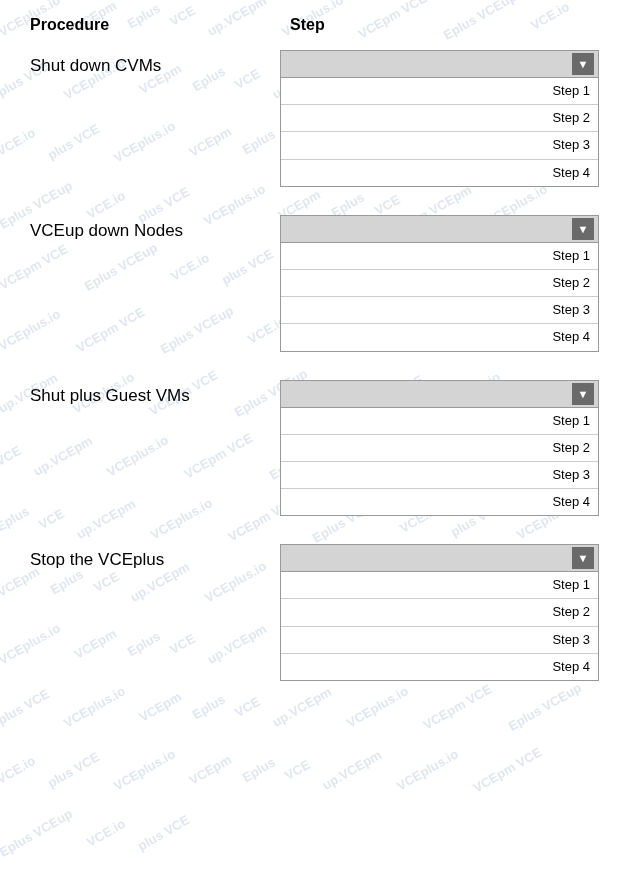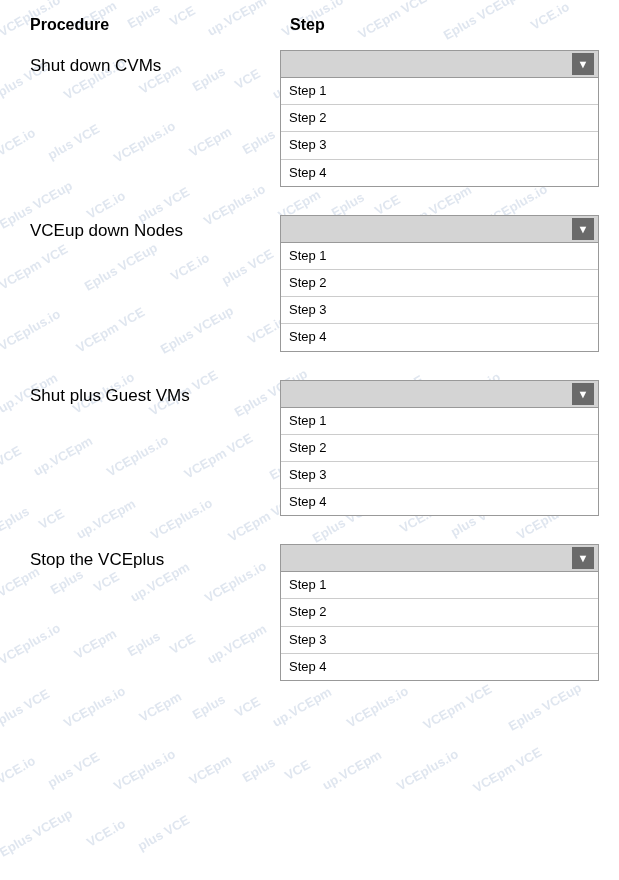--- a/index.html
+++ b/index.html
@@ -119,20 +119,21 @@
       border: 1px solid #999;
       border-top: none;
     }
 
     .step-item {
       padding: 4px 8px;
       border-bottom: 1px solid #ccc;
       font-size: 13px;
       background-color: #ffffff;
       line-height: 1.4;
+      text-align: right;
     }
 
     .step-item:last-child {
       border-bottom: none;
     }
   </style>
 </head>
 <body>
 
 <div class="watermark">

